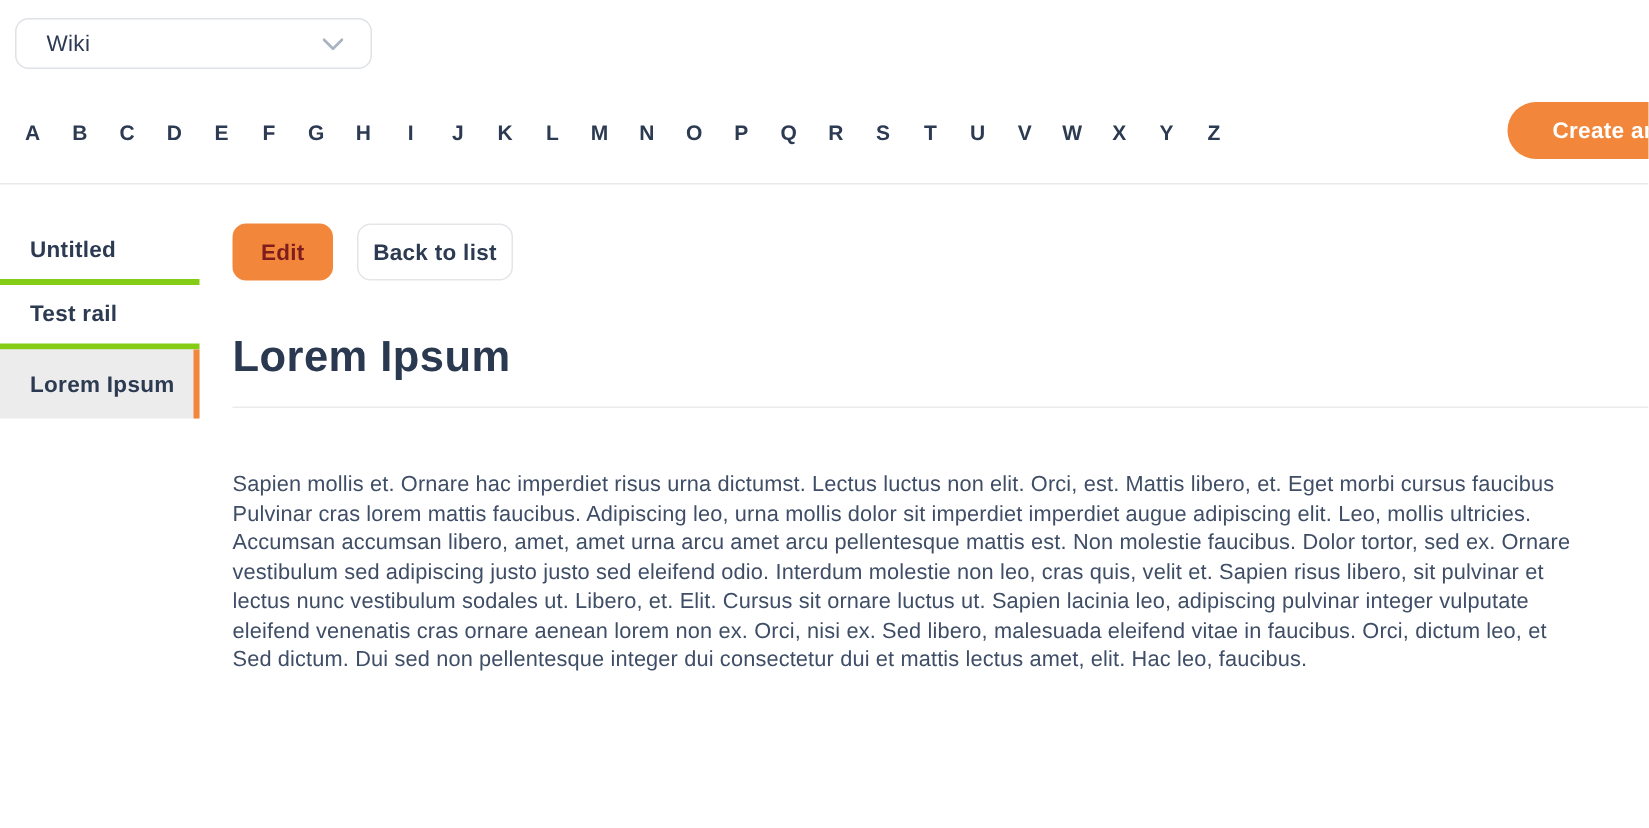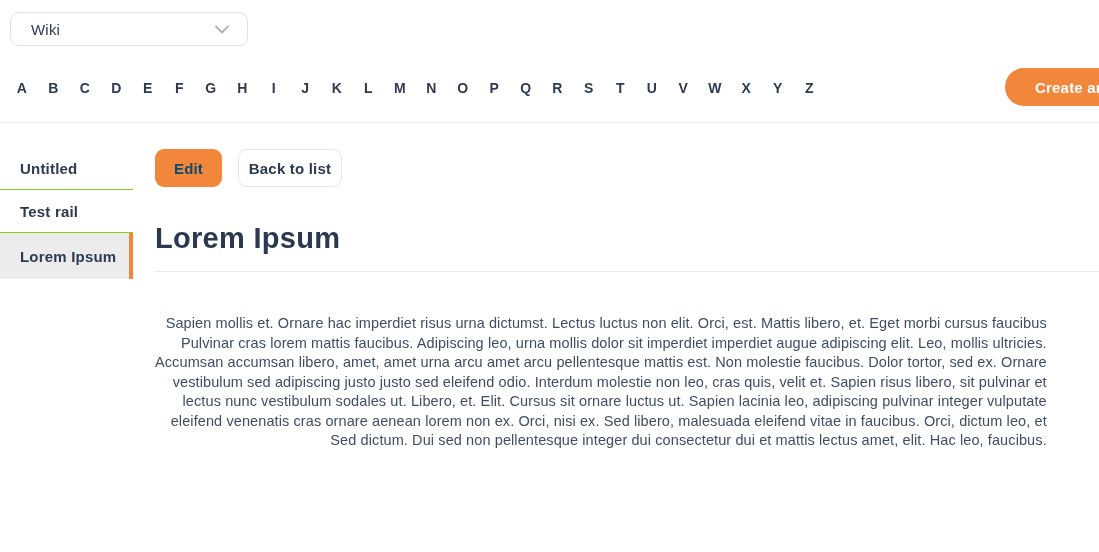--- a/index.html
+++ b/index.html
@@ -51,21 +51,21 @@
   }
 
   
   .sidebar { position: absolute; left: 0; top: 147px; width: 133px; }
   .side-item {
     position: relative;
     height: 43px;
     display: flex; align-items: center;
     padding-left: 20px;
     font-size: 15px; font-weight: 700; color: #2c3a52;
-    border-bottom: 1px solid #84cc16;
+    border-bottom: 4px solid #84cc16;
     letter-spacing: .2px;
     cursor: pointer;
     background: #fff;
   }
   .side-item.selected {
     height: 46px;
     background: #ececec;
     border-bottom: none;
   }
   .side-item.selected::after {
@@ -82,21 +82,21 @@
   }
   .btn {
     height: 38px;
     border-radius: 9px;
     font-family: inherit; font-size: 15px; font-weight: 700; letter-spacing: .2px;
     display: inline-flex; align-items: center; justify-content: center;
     cursor: pointer;
   }
   .btn-primary {
     width: 67px;
-    background: #f2873c; border: none; color: #0c4a6e;
+    background: #f2873c; border: none; color: #7f1d1d;
   }
   .btn-outline {
     background: #ffffff; border: 1px solid #e3e5e9; color: #2c3a52;
   }
   .btn-delete { width: 88px; }
   .btn-back { width: 104px; }
 
   
   .article-title {
     position: absolute; left: 155px; top: 222px;
@@ -106,21 +106,20 @@
     position: absolute; left: 155px; top: 271px;
     width: 944px; height: 1px; background: #ebebeb;
   }
   .article-body {
     position: absolute; left: 155px; top: 314px;
     font-size: 14.5px; color: #3f4e66; letter-spacing: .1px;
   }
   .article-body .line {
     white-space: nowrap;
     line-height: 19.5px;
-    text-align: right;
   }
 </style>
 </head>
 <body>
 
 <div class="dropdown">
   <span class="value">Wiki</span>
   <svg class="chevron" viewBox="0 0 14 9">
     <polyline points="1,1.5 7,7.5 13,1.5" fill="none" stroke="#a9b3c2" stroke-width="1.8" stroke-linecap="round" stroke-linejoin="round"></polyline>
   </svg>

